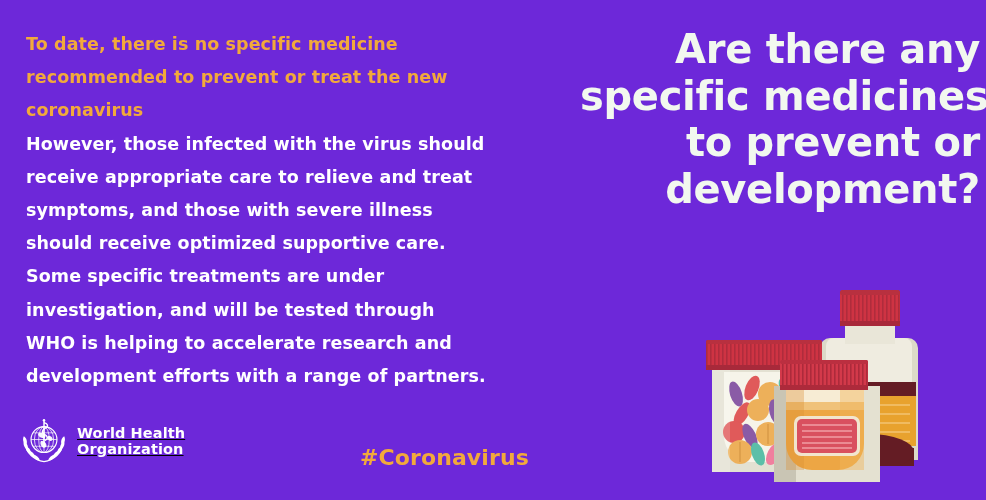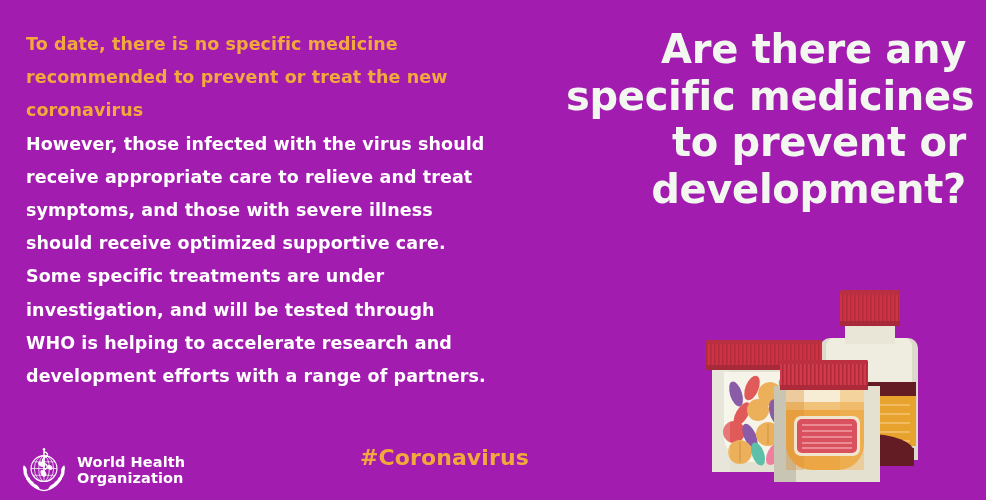--- a/index.html
+++ b/index.html
@@ -5,21 +5,21 @@
   html, body {
     margin: 0;
     padding: 0;
     background: #ffffff;
   }
   #poster {
     position: relative;
     width: 986px;
     height: 500px;
     overflow: hidden;
-    background: #a21caf;
+    background: #6d28d9;
     font-family: "DejaVu Sans", "Liberation Sans", sans-serif;
     -webkit-font-smoothing: antialiased;
   }
 
   
   #body-copy {
     position: absolute;
     left: 26px;
     top: 28px;
     width: 520px;
@@ -32,42 +32,43 @@
     color: #ffffff;
     white-space: pre;
   }
   .copy-line.highlight {
     color: #f2a93b;
   }
 
   
   #headline {
     position: absolute;
-    right: 20px;
+    right: 6px;
     top: 26px;
     width: 400px;
     text-align: right;
   }
   .headline-line {
     font-size: 40px;
     font-weight: 700;
     line-height: 46.5px;
     letter-spacing: -0.3px;
     color: #f2f8ef;
     white-space: pre;
   }
 
   
   #who-logo {
     position: absolute;
     left: 20px;
-    top: 446px;
+    top: 417px;
     display: flex;
     align-items: center;
     gap: 9px;
+    text-decoration: underline;
   }
   #who-emblem { width: 48px; height: 48px; display: block; }
   #who-wordmark {
     display: flex;
     flex-direction: column;
     justify-content: center;
   }
   .wordmark-line {
     font-size: 14.5px;
     font-weight: 700;

